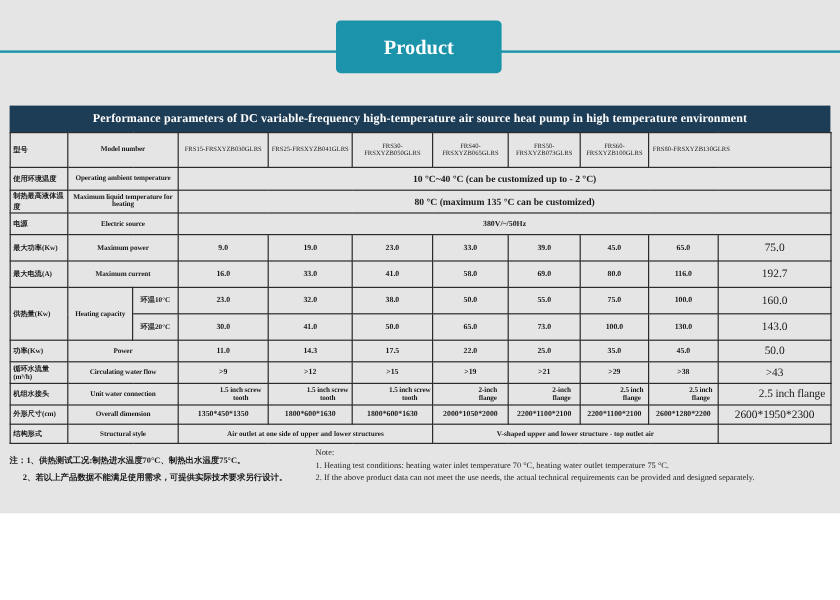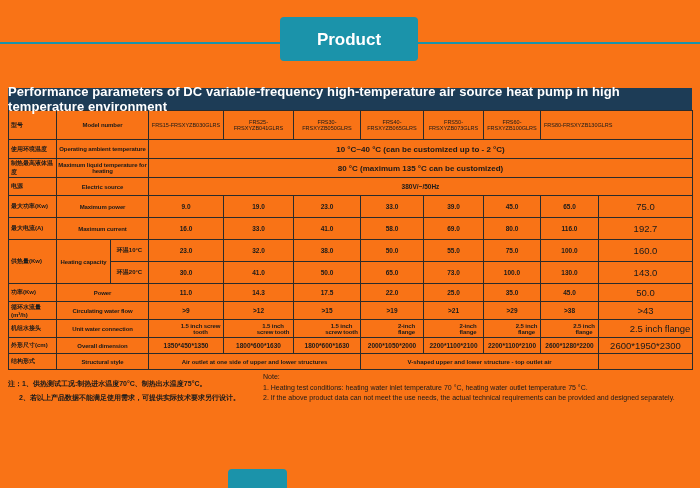--- a/index.html
+++ b/index.html
@@ -1,25 +1,25 @@
 <!DOCTYPE html>
 <html style="--teal: #1b93aa; --navy: #1d3c56;"><head>
 <meta charset="utf-8">
 <style>
   :root{ --teal:#1b93aa; --navy:#1d3c56; }
   html,body{margin:0;padding:0;background:#fff;}
-  .page{position:relative;width:700px;height:488px;overflow:hidden;background:#f97316;
-        font-family:Liberation Sans, sans-serif;color:#1a1a1a;}
+  .page{position:relative;width:700px;height:428px;overflow:hidden;background:#e5e5e5;
+        font-family:Liberation Serif, serif;color:#1a1a1a;}
   .top-line{position:absolute;left:0;top:42px;width:700px;height:2px;background:var(--teal);}
   .banner{position:absolute;left:280px;top:17px;width:138px;height:44px;background:var(--teal);
           border-radius:4px;display:flex;flex-direction:column;align-items:center;justify-content:center;
           color:#fff;font-weight:bold;font-size:17px;line-height:19px;z-index:2;}
   .tablewrap{position:absolute;left:8px;top:88px;width:684px;}
   .thead{height:22px;background:var(--navy);color:#fff;display:flex;align-items:center;justify-content:center;
-         font-size:13px;font-weight:bold;letter-spacing:.1px;}
+         font-size:10px;font-weight:bold;letter-spacing:.1px;}
   table{border-collapse:collapse;table-layout:fixed;width:684px;font-size:6.5px;}
   td{border:1px solid #2b2b2b;text-align:center;vertical-align:middle;padding:0 1px;overflow:hidden;font-weight:600;}
   td.cn{font-weight:700;font-size:6px;text-align:left;padding-left:2px;}
   td.en{font-size:6px;font-weight:700;letter-spacing:-0.1px;}
   td.sub{font-size:6px;font-weight:700;}
   td.model{font-size:5.5px;font-weight:400;}
   td.model.wide{text-align:left;padding-left:3px;}
   td.fullbig{font-size:8px;font-weight:600;}
   td.fullsmall{font-size:6.5px;font-weight:700;}
   td.tight{font-size:6px;letter-spacing:-0.1px;padding-left:30px;}

